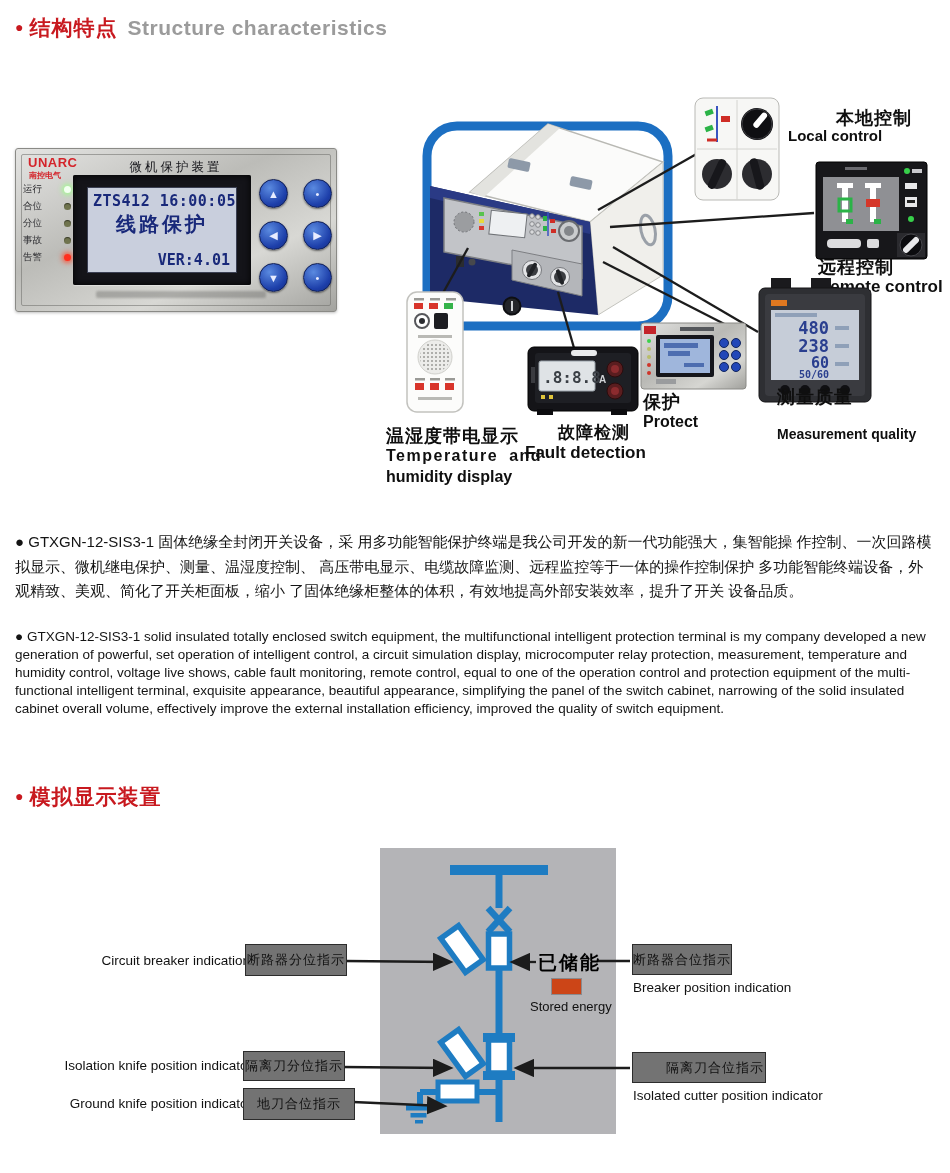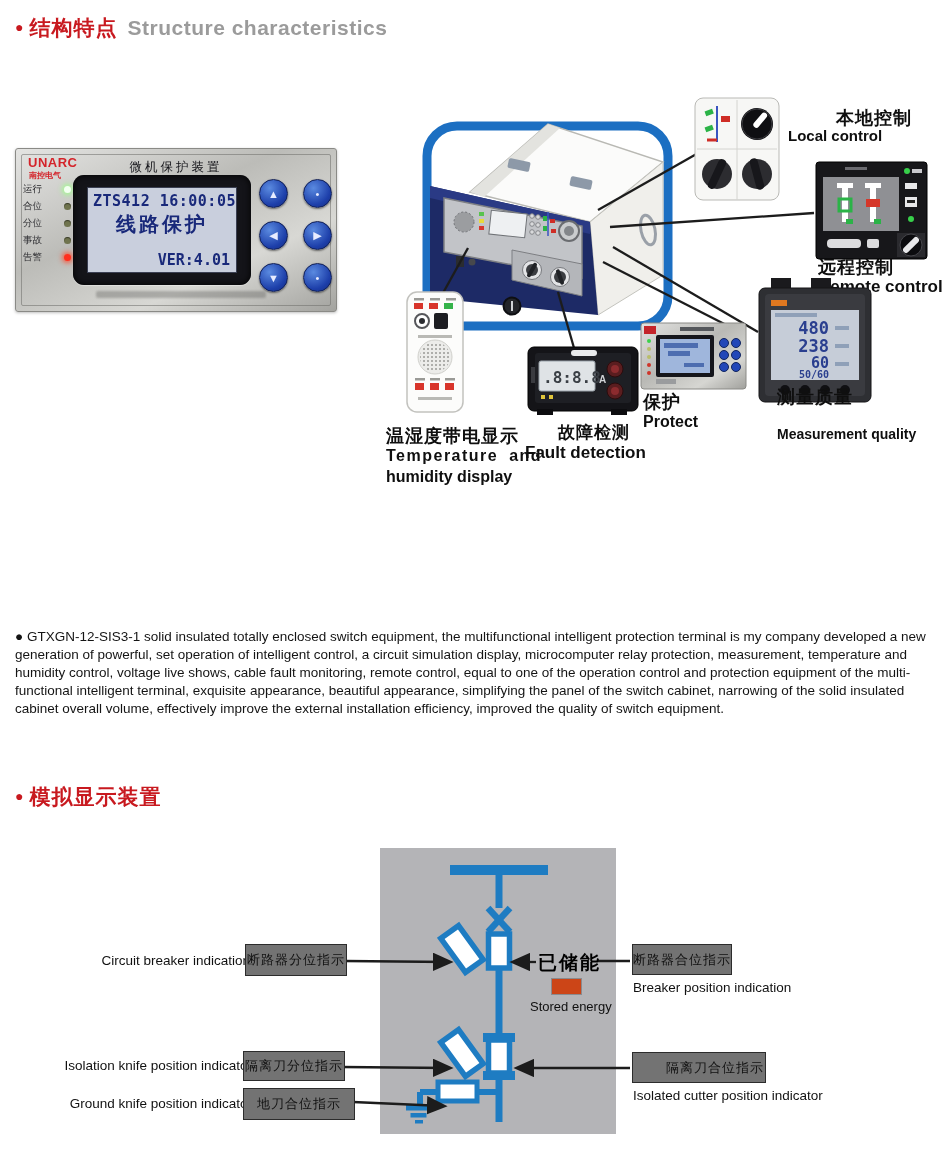--- a/index.html
+++ b/index.html
@@ -19,21 +19,21 @@
   .brand-sub{position:absolute;left:13px;top:21px;color:#d4232a;font-weight:bold;font-size:8px;}
   .panel-title{position:absolute;left:50%;transform:translateX(-50%);top:10px;font-size:12.5px;color:#15151a;
      letter-spacing:3px;font-family:"Liberation Serif","DejaVu Serif",serif;}
   .led-col{position:absolute;left:7px;top:34px;display:flex;flex-direction:column;gap:4px;}
   .led-row{width:48px;display:flex;align-items:center;justify-content:space-between;height:13px;}
   .led-row .lbl{font-size:9.5px;color:#2a2a2e;font-family:"Liberation Serif","DejaVu Serif",serif;}
   .dot{width:7px;height:7px;border-radius:50%;}
   .dot.on-green{background:#f2fff0;box-shadow:0 0 5px 2px rgba(160,255,140,.9);}
   .dot.off{background:#70744e;box-shadow:inset 0 1px 1px rgba(0,0,0,.5);}
   .dot.on-red{background:#ff2f1f;box-shadow:0 0 5px 2px rgba(255,70,40,.8);}
-  .lcd-bezel{position:absolute;left:57px;top:26px;width:178px;height:110px;background:#141419;border-radius:11px;
+  .lcd-bezel{position:absolute;left:57px;top:26px;width:178px;height:110px;background:#141419;border-radius:2px;
      box-shadow:inset 0 0 7px #000,0 1px 1px rgba(255,255,255,.4);}
   .lcd-screen{position:absolute;left:14px;top:12px;right:14px;bottom:12px;background:#c9cfdd;color:#19297a;
      display:flex;flex-direction:column;border:1px solid #3a3f52;}
   .lcd-l1{font-family:"DejaVu Sans Mono","Liberation Mono",monospace;font-weight:bold;font-size:15px;margin:4px 0 0 5px;letter-spacing:.5px;}
   .lcd-l2{font-weight:bold;font-size:20px;text-align:center;letter-spacing:3px;margin-top:1px;}
   .lcd-l3{font-family:"DejaVu Sans Mono","Liberation Mono",monospace;font-weight:bold;font-size:15px;margin:auto 6px 3px auto;}
   .btn-grid{position:absolute;left:243px;top:30px;display:grid;grid-template-columns:27px 27px;gap:13px 17px;}
   .pbtn{width:27px;height:27px;border-radius:50%;display:flex;align-items:center;justify-content:center;
      background:radial-gradient(circle at 35% 30%,#5a8ae0,#1d3faa 65%,#142c7e);border:1px solid #0e1d55;
      color:#e8ecff;font-size:11px;box-shadow:0 1px 2px rgba(0,0,0,.5);}
@@ -319,20 +319,21 @@
       <rect x="39" y="87" width="10" height="2.5" fill="#9a9a96"></rect>
     <rect x="9" y="92" width="9" height="7" fill="#d8352b"></rect>
       <rect x="24" y="92" width="9" height="7" fill="#d8352b"></rect>
       <rect x="39" y="92" width="9" height="7" fill="#d8352b"></rect>
     <rect x="12" y="106" width="34" height="3" fill="#b9b9b5"></rect>
   </svg>
   <div class="dev-zh" style="left:386px;top:424px;font-size:18px;">温湿度带电显示</div>
   <div class="dev-en" style="left:386px;top:447px;font-size:16px;letter-spacing:1.5px;word-spacing:5px;">Temperature and</div>
   <div class="dev-en" style="left:386px;top:468px;font-size:16px;">humidity display</div>
 
+  <div class="para-zh">● GTXGN-12-SIS3-1 固体绝缘全封闭开关设备，采 用多功能智能保护终端是我公司开发的新一代功能强大，集智能操 作控制、一次回路模拟显示、微机继电保护、测量、温湿度控制、 高压带电显示、电缆故障监测、远程监控等于一体的操作控制保护 多功能智能终端设备，外观精致、美观、简化了开关柜面板，缩小 了固体绝缘柜整体的体积，有效地提高外部安装效率，提升了开关 设备品质。</div>
   <div class="para-en">● GTXGN-12-SIS3-1 solid insulated totally enclosed switch equipment, the multifunctional intelligent protection terminal is my company developed a new generation of powerful, set operation of intelligent control, a circuit simulation display, microcomputer relay protection, measurement, temperature and humidity control, voltage live shows, cable fault monitoring, remote control, equal to one of the operation control and protection equipment of the multi-functional intelligent terminal, exquisite appearance, beautiful appearance, simplifying the panel of the switch cabinet, narrowing of the solid insulated cabinet overall volume, effectively improve the external installation efficiency, improved the quality of switch equipment.</div>
 
   <div class="sec-head" style="left:15px;top:783px;">
     <span class="sec-bullet">●</span>
     <span class="head-zh">模拟显示装置</span>
   </div>
 
   <div class="gray-box"></div>
 
   <svg class="abs overlay" style="left:0;top:840px;" width="950" height="333" viewBox="0 0 950 333">

